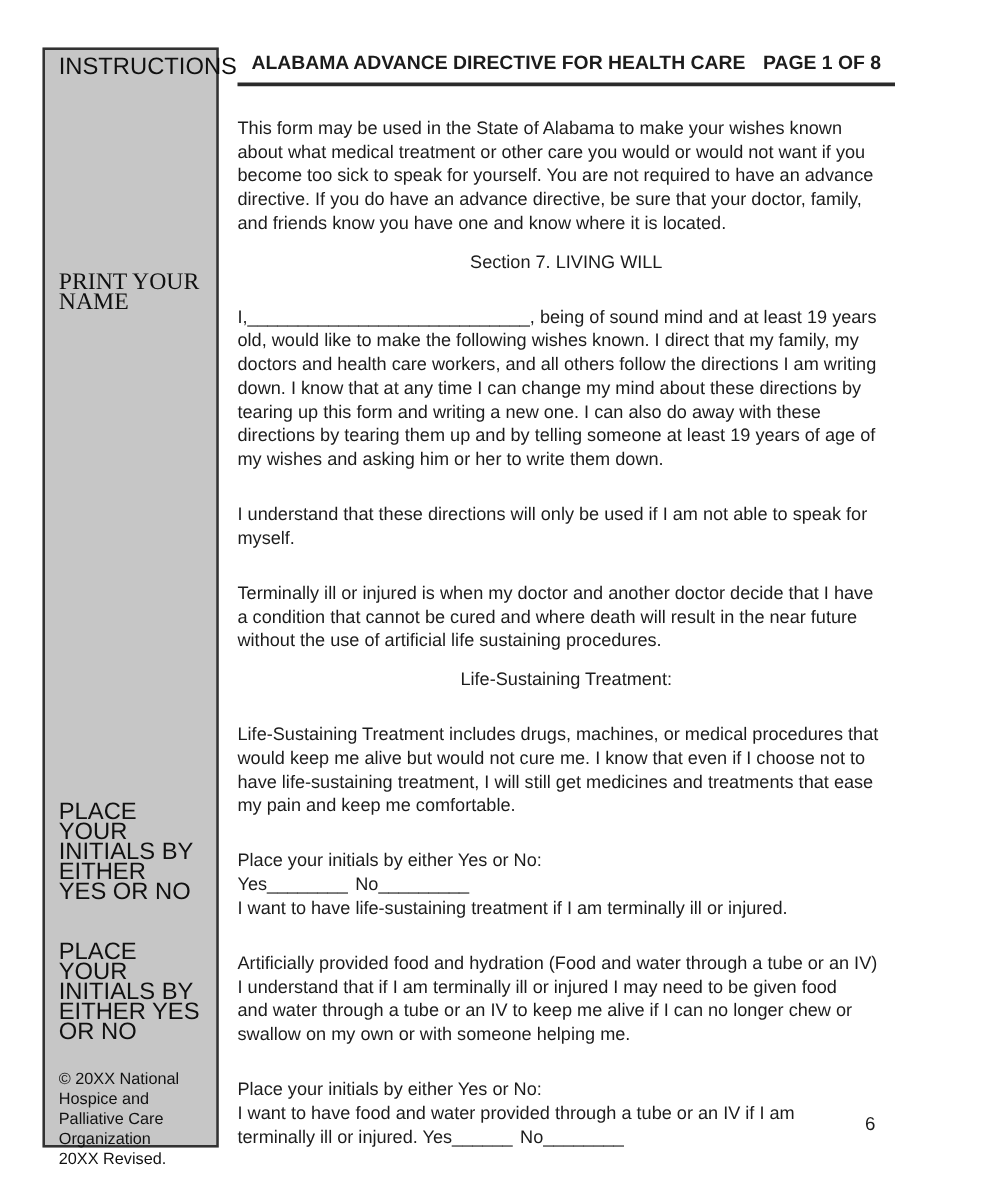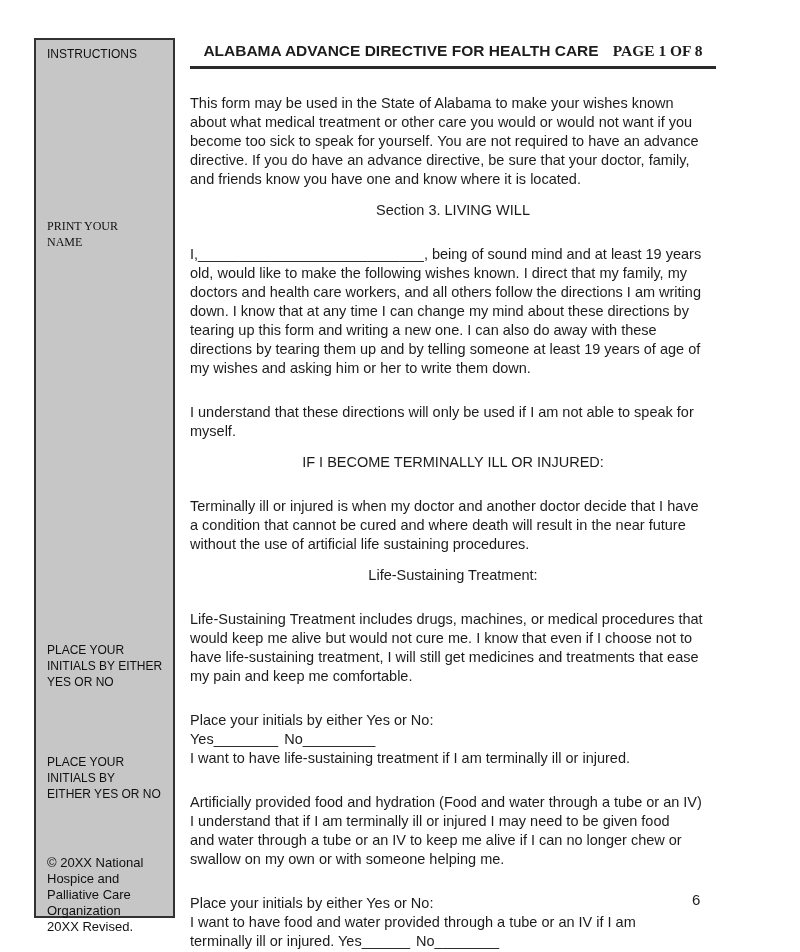--- a/index.html
+++ b/index.html
@@ -8,36 +8,36 @@
     font-family:"Liberation Sans","DejaVu Sans",sans-serif; color:#1c1c1c;
     overflow:hidden;
   }
   
   .sidebar {
     position:absolute; left:34px; top:38px; width:141px; height:880px;
     background:#c6c6c6; border:2px solid #323232; box-sizing:border-box;
   }
   .side-label {
     position:absolute; left:11px; right:4px;
-    font-size:12px; line-height:16px; color:#101010;
+    font-size:19px; line-height:16px; color:#101010;
   }
   .preline { white-space:pre-line; }
   .pos-instructions { top:6px; }
   .pos-print-name   { top:178px;font-family:Liberation Serif, serif; }
   .pos-initials-1   { top:602px; }
   .pos-initials-2   { top:714px; }
   .pos-copyright    { top:792px; font-size:13px; line-height:16px;margin-top:23px; }
 
   
   .main {
     position:absolute; left:190px; top:38px; width:526px;
     font-size:14.5px; line-height:19px;
   }
   .title-row { text-align:center; font-weight:bold; font-size:15.5px; padding-top:3px; white-space:nowrap; }
-  .title-page-label { margin-left:14px;font-family:Liberation Serif, serif; }
+  .title-page-label { margin-left:14px; }
   .divider { border:none; border-top:3px solid #2a2a2a; margin:6px 0 0 0; height:0; }
   .para { margin:25px 0 0 0; }
   .heading-center { margin:12px 0 0 0; text-align:center; }
   .blank { letter-spacing:0;text-align:right; }
   .lbl-gap { margin-left:6px; }
   .page-num { position:absolute; left:692px; top:891px; font-size:15px; color:#1c1c1c; }
 </style>
 </head>
 <body>
 
@@ -64,34 +64,33 @@
 
     <div class="title-row"><span>ALABAMA ADVANCE DIRECTIVE FOR HEALTH CARE</span><span class="title-page-label">PAGE 1 OF 8</span></div>
     <hr class="divider">
 
     <div class="para preline">This form may be used in the State of Alabama to make your wishes known
 about what medical treatment or other care you would or would not want if you
 become too sick to speak for yourself. You are not required to have an advance
 directive. If you do have an advance directive, be sure that your doctor, family,
 and friends know you have one and know where it is located.</div>
 
-    <div class="heading-center">Section 3. LIVING WILL</div>
+    <div class="heading-center">Section 7. LIVING WILL</div>
 
     <div class="para"><span>I,</span><span class="blank">____________________________</span><span class="preline">, being of sound mind and at least 19 years
 old, would like to make the following wishes known. I direct that my family, my
 doctors and health care workers, and all others follow the directions I am writing
 down. I know that at any time I can change my mind about these directions by
 tearing up this form and writing a new one. I can also do away with these
 directions by tearing them up and by telling someone at least 19 years of age of
 my wishes and asking him or her to write them down.</span></div>
 
     <div class="para preline">I understand that these directions will only be used if I am not able to speak for
 myself.</div>
 
-    <div class="heading-center">IF I BECOME TERMINALLY ILL OR INJURED:</div>
 
     <div class="para preline">Terminally ill or injured is when my doctor and another doctor decide that I have
 a condition that cannot be cured and where death will result in the near future
 without the use of artificial life sustaining procedures.</div>
 
     <div class="heading-center">Life-Sustaining Treatment:</div>
 
     <div class="para preline">Life-Sustaining Treatment includes drugs, machines, or medical procedures that
 would keep me alive but would not cure me. I know that even if I choose not to
 have life-sustaining treatment, I will still get medicines and treatments that ease

